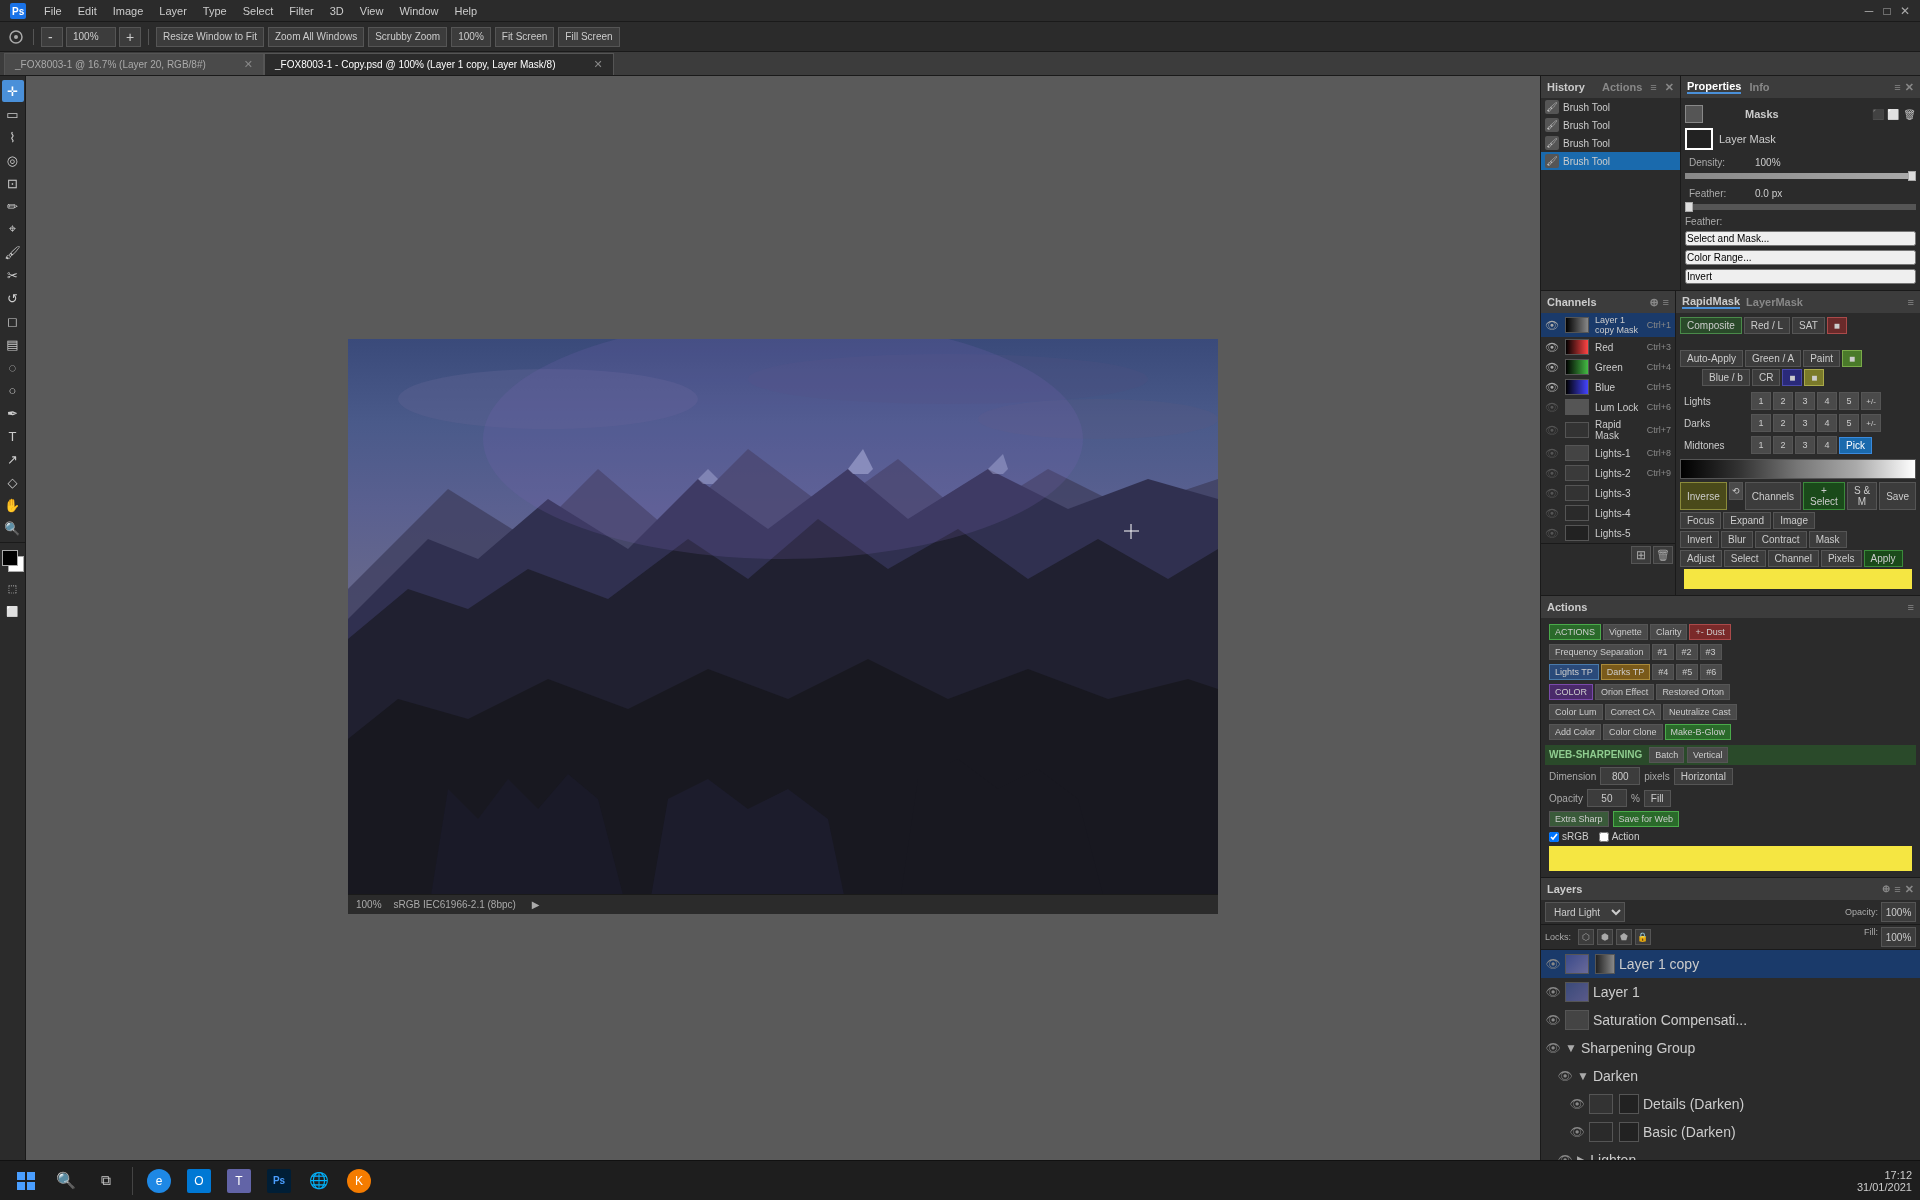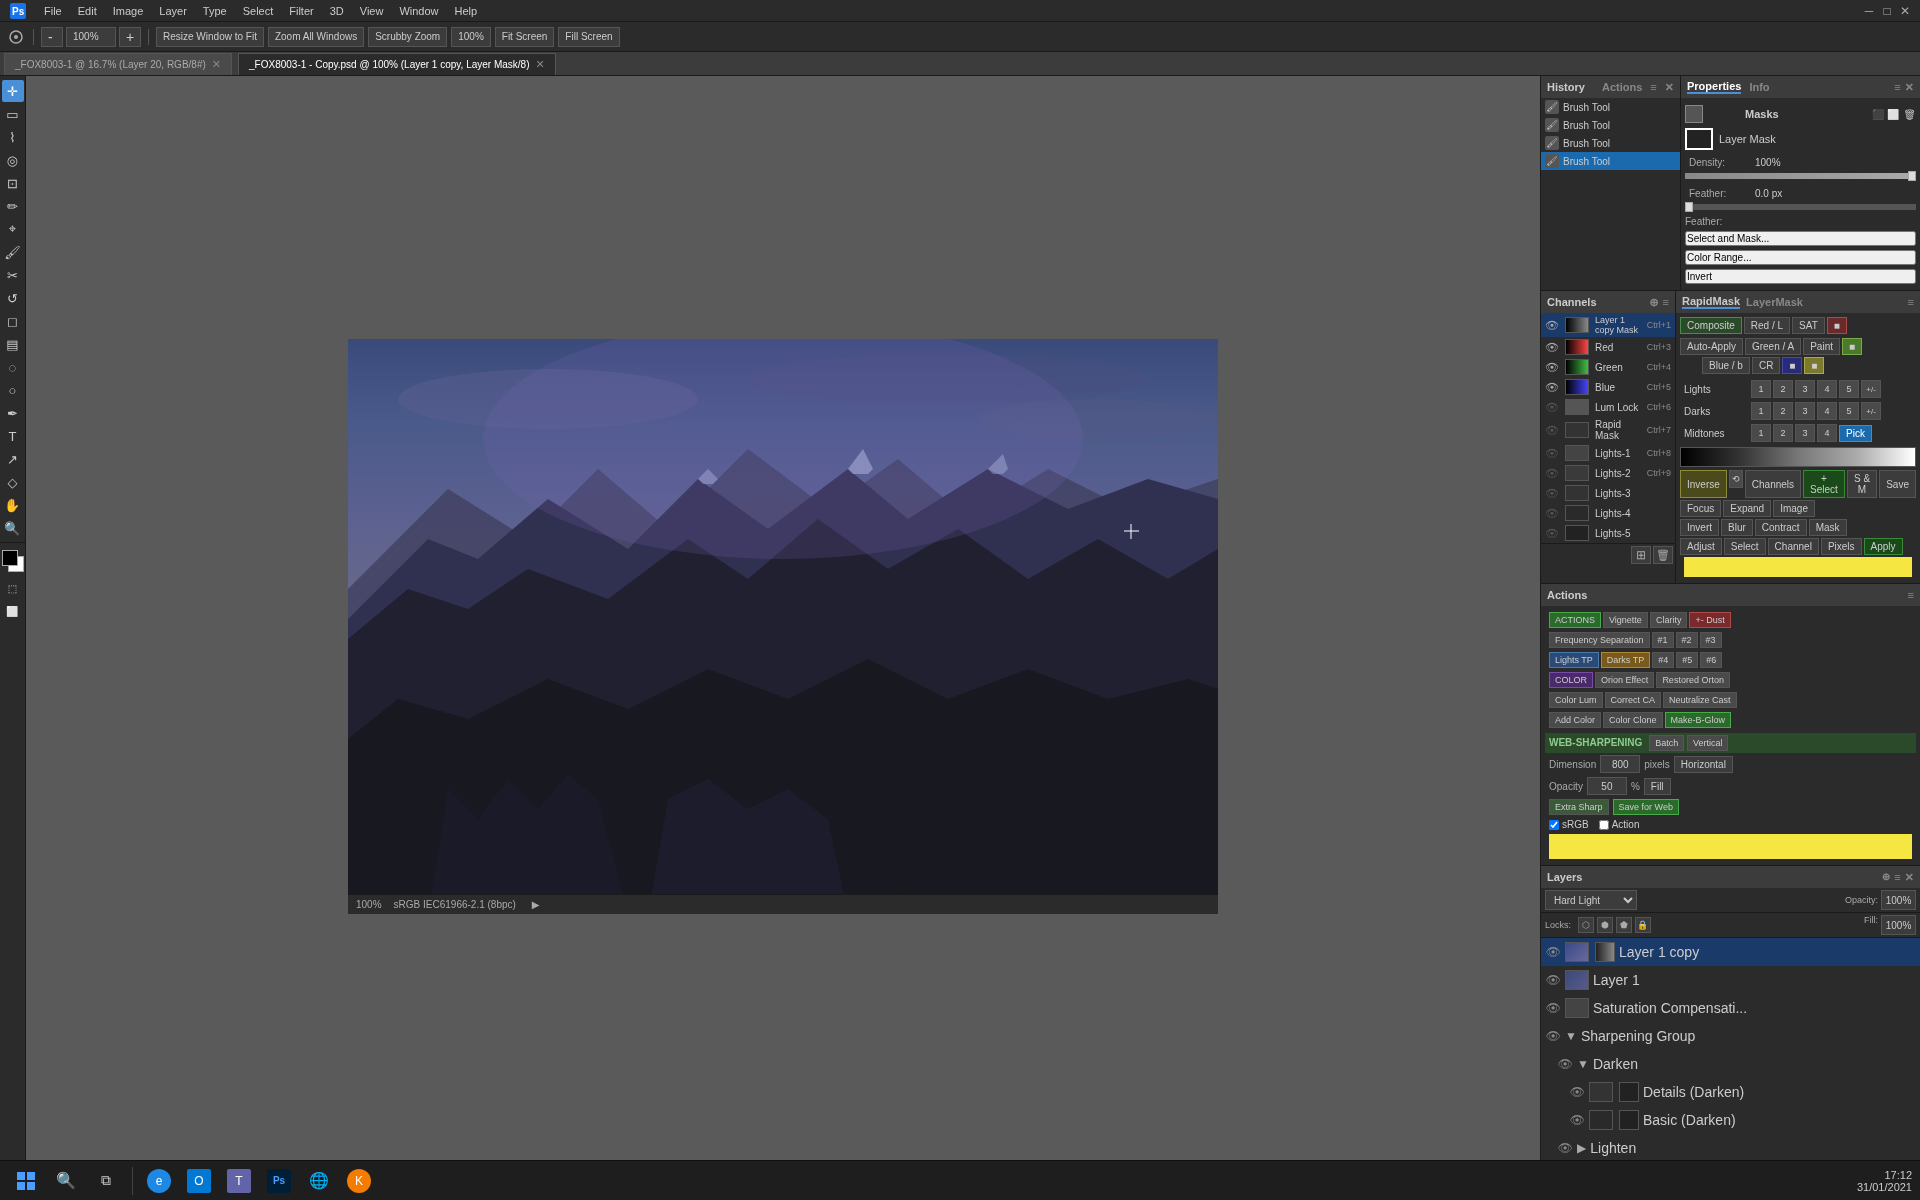--- a/index.html
+++ b/index.html
@@ -10,21 +10,21 @@
     #menubar .menu-item { padding: 2px 8px; cursor: pointer; color: #ccc; font-size: 11px; }
     #window-controls { margin-left: auto; display: flex; gap: 4px; }
     #window-controls span { width: 14px; height: 14px; display: inline-flex; align-items: center; justify-content: center; color: #aaa; cursor: pointer; font-size: 12px; }
 
     
     #toolbar { background: #2b2b2b; height: 30px; display: flex; align-items: center; padding: 0 6px; gap: 4px; border-bottom: 1px solid #1a1a1a; }
     #toolbar .tb-btn { background: #3c3c3c; border: 1px solid #555; padding: 2px 6px; font-size: 10px; color: #ccc; cursor: pointer; height: 20px; display: inline-flex; align-items: center; }
 
     
     #tabbar { background: #3c3c3c; height: 24px; display: flex; align-items: flex-end; padding: 0 4px; border-bottom: 1px solid #1a1a1a; }
-    .tab { background: #4a4a4a; border: 1px solid #555; border-bottom: none; padding: 2px 10px; font-size: 10px; color: #aaa; cursor: pointer; height: 22px; display: inline-flex; align-items: center; margin-right: 6px; }
+    .tab { background: #4a4a4a; border: 1px solid #555; border-bottom: none; padding: 2px 10px; font-size: 10px; color: #aaa; cursor: pointer; height: 22px; display: inline-flex; align-items: center; margin-right: 0; gap: 32px; }
     .tab.active { background: #2b2b2b; color: #fff; }
     .tab .close-x { margin-left: 6px; color: #888; font-size: 11px; }
 
     
     #main { display: flex; height: calc(1200px - 76px - 24px); }
 
     
     #left-panel { width: 26px; background: #2b2b2b; border-right: 1px solid #1a1a1a; display: flex; flex-direction: column; align-items: center; padding: 4px 0; gap: 1px; overflow: hidden; }
     .tool-btn { width: 22px; height: 22px; display: flex; align-items: center; justify-content: center; cursor: pointer; border-radius: 2px; font-size: 13px; color: #ccc; }
     .tool-btn:hover, .tool-btn.active { background: #4a90d9; color: white; }
@@ -70,21 +70,21 @@
     .act-row { display: flex; flex-wrap: wrap; gap: 2px; padding: 2px 4px; }
     .act-btn.purple-act { background: #4a2a6a; border-color: #7a4aaa; }
     .ws-row { display: flex; align-items: center; gap: 4px; padding: 2px 4px; font-size: 10px; }
     .ws-input { background: #3c3c3c; border: 1px solid #555; width: 40px; text-align: center; color: #ccc; font-size: 10px; height: 18px; }
     .ws-label { color: #aaa; }
     .ws-btn { background: #3c3c3c; border: 1px solid #555; padding: 2px 6px; font-size: 10px; color: #ccc; cursor: pointer; }
     .ws-check { display: flex; align-items: center; gap: 3px; }
     .ws-check input { width: 10px; height: 10px; }
     .layers-toolbar { display: flex; align-items: center; padding: 2px 4px; gap: 3px; border-bottom: 1px solid #1a1a1a; }
     .layers-control { background: #3c3c3c; border: 1px solid #555; padding: 1px 4px; font-size: 10px; color: #ccc; height: 20px; cursor: pointer; }
-    .layer-blend-select { width: 92px; }
+    .layer-blend-select { width: 80px; }
     .layer-opacity { display: flex; align-items: center; gap: 3px; }
     .layer-opacity-label { font-size: 9px; color: #aaa; }
     .layer-opacity-val { background: #3c3c3c; border: 1px solid #555; width: 35px; text-align: center; font-size: 10px; color: #ccc; height: 20px; display: inline-flex; align-items: center; justify-content: center; }
     .layers-locks { display: flex; align-items: center; gap: 3px; padding: 2px 4px; border-bottom: 1px solid #1a1a1a; }
     .lock-icon { width: 16px; height: 16px; background: #3c3c3c; border: 1px solid #555; display: flex; align-items: center; justify-content: center; font-size: 9px; color: #aaa; cursor: pointer; }
     .layer-item { display: flex; align-items: center; padding: 2px 4px; gap: 4px; cursor: pointer; height: 28px; }
     .layer-item.selected { background: #1a3a6a; }
     .layer-vis { width: 16px; height: 16px; display: flex; align-items: center; justify-content: center; color: #888; font-size: 12px; cursor: pointer; }
     .layer-thumb { width: 24px; height: 20px; border: 1px solid #555; background: #444; flex-shrink: 0; }
     .layer-mask-thumb { width: 20px; height: 20px; border: 1px solid #555; background: #222; flex-shrink: 0; margin-left: 2px; }
@@ -451,21 +451,21 @@
       <div style="flex:1;">
         <div class="panel-header">
           <div style="display:flex;gap:6px;align-items:center;">
             <span style="border-bottom:2px solid #4a90d9;">RapidMask</span>
             <span style="color:#888;">LayerMask</span>
           </div>
           <span style="color:#888;">≡</span>
         </div>
         <div class="panel-content">
 
-          <div style="display:flex;gap:2px;margin-bottom:4px;">
+          <div style="display:flex;gap:2px;margin-bottom:16px;">
             <button class="rm-btn" style="background:#2a4a2a;border-color:#4a8a4a;">Composite</button>
             <button class="rm-btn">Red / L</button>
             <button class="rm-btn">SAT</button>
             <button class="rm-btn" style="background:#6a2a2a;border-color:#aa4a4a;width:20px;padding:2px;">■</button>
           </div>
           <div style="display:flex;gap:2px;margin-bottom:2px;">
             <button class="rm-btn">Auto-Apply</button>
             <button class="rm-btn">Green / A</button>
             <button class="rm-btn">Paint</button>
             <button class="rm-btn" style="background:#4a7a2a;border-color:#7aaa4a;width:20px;padding:2px;">■</button>

